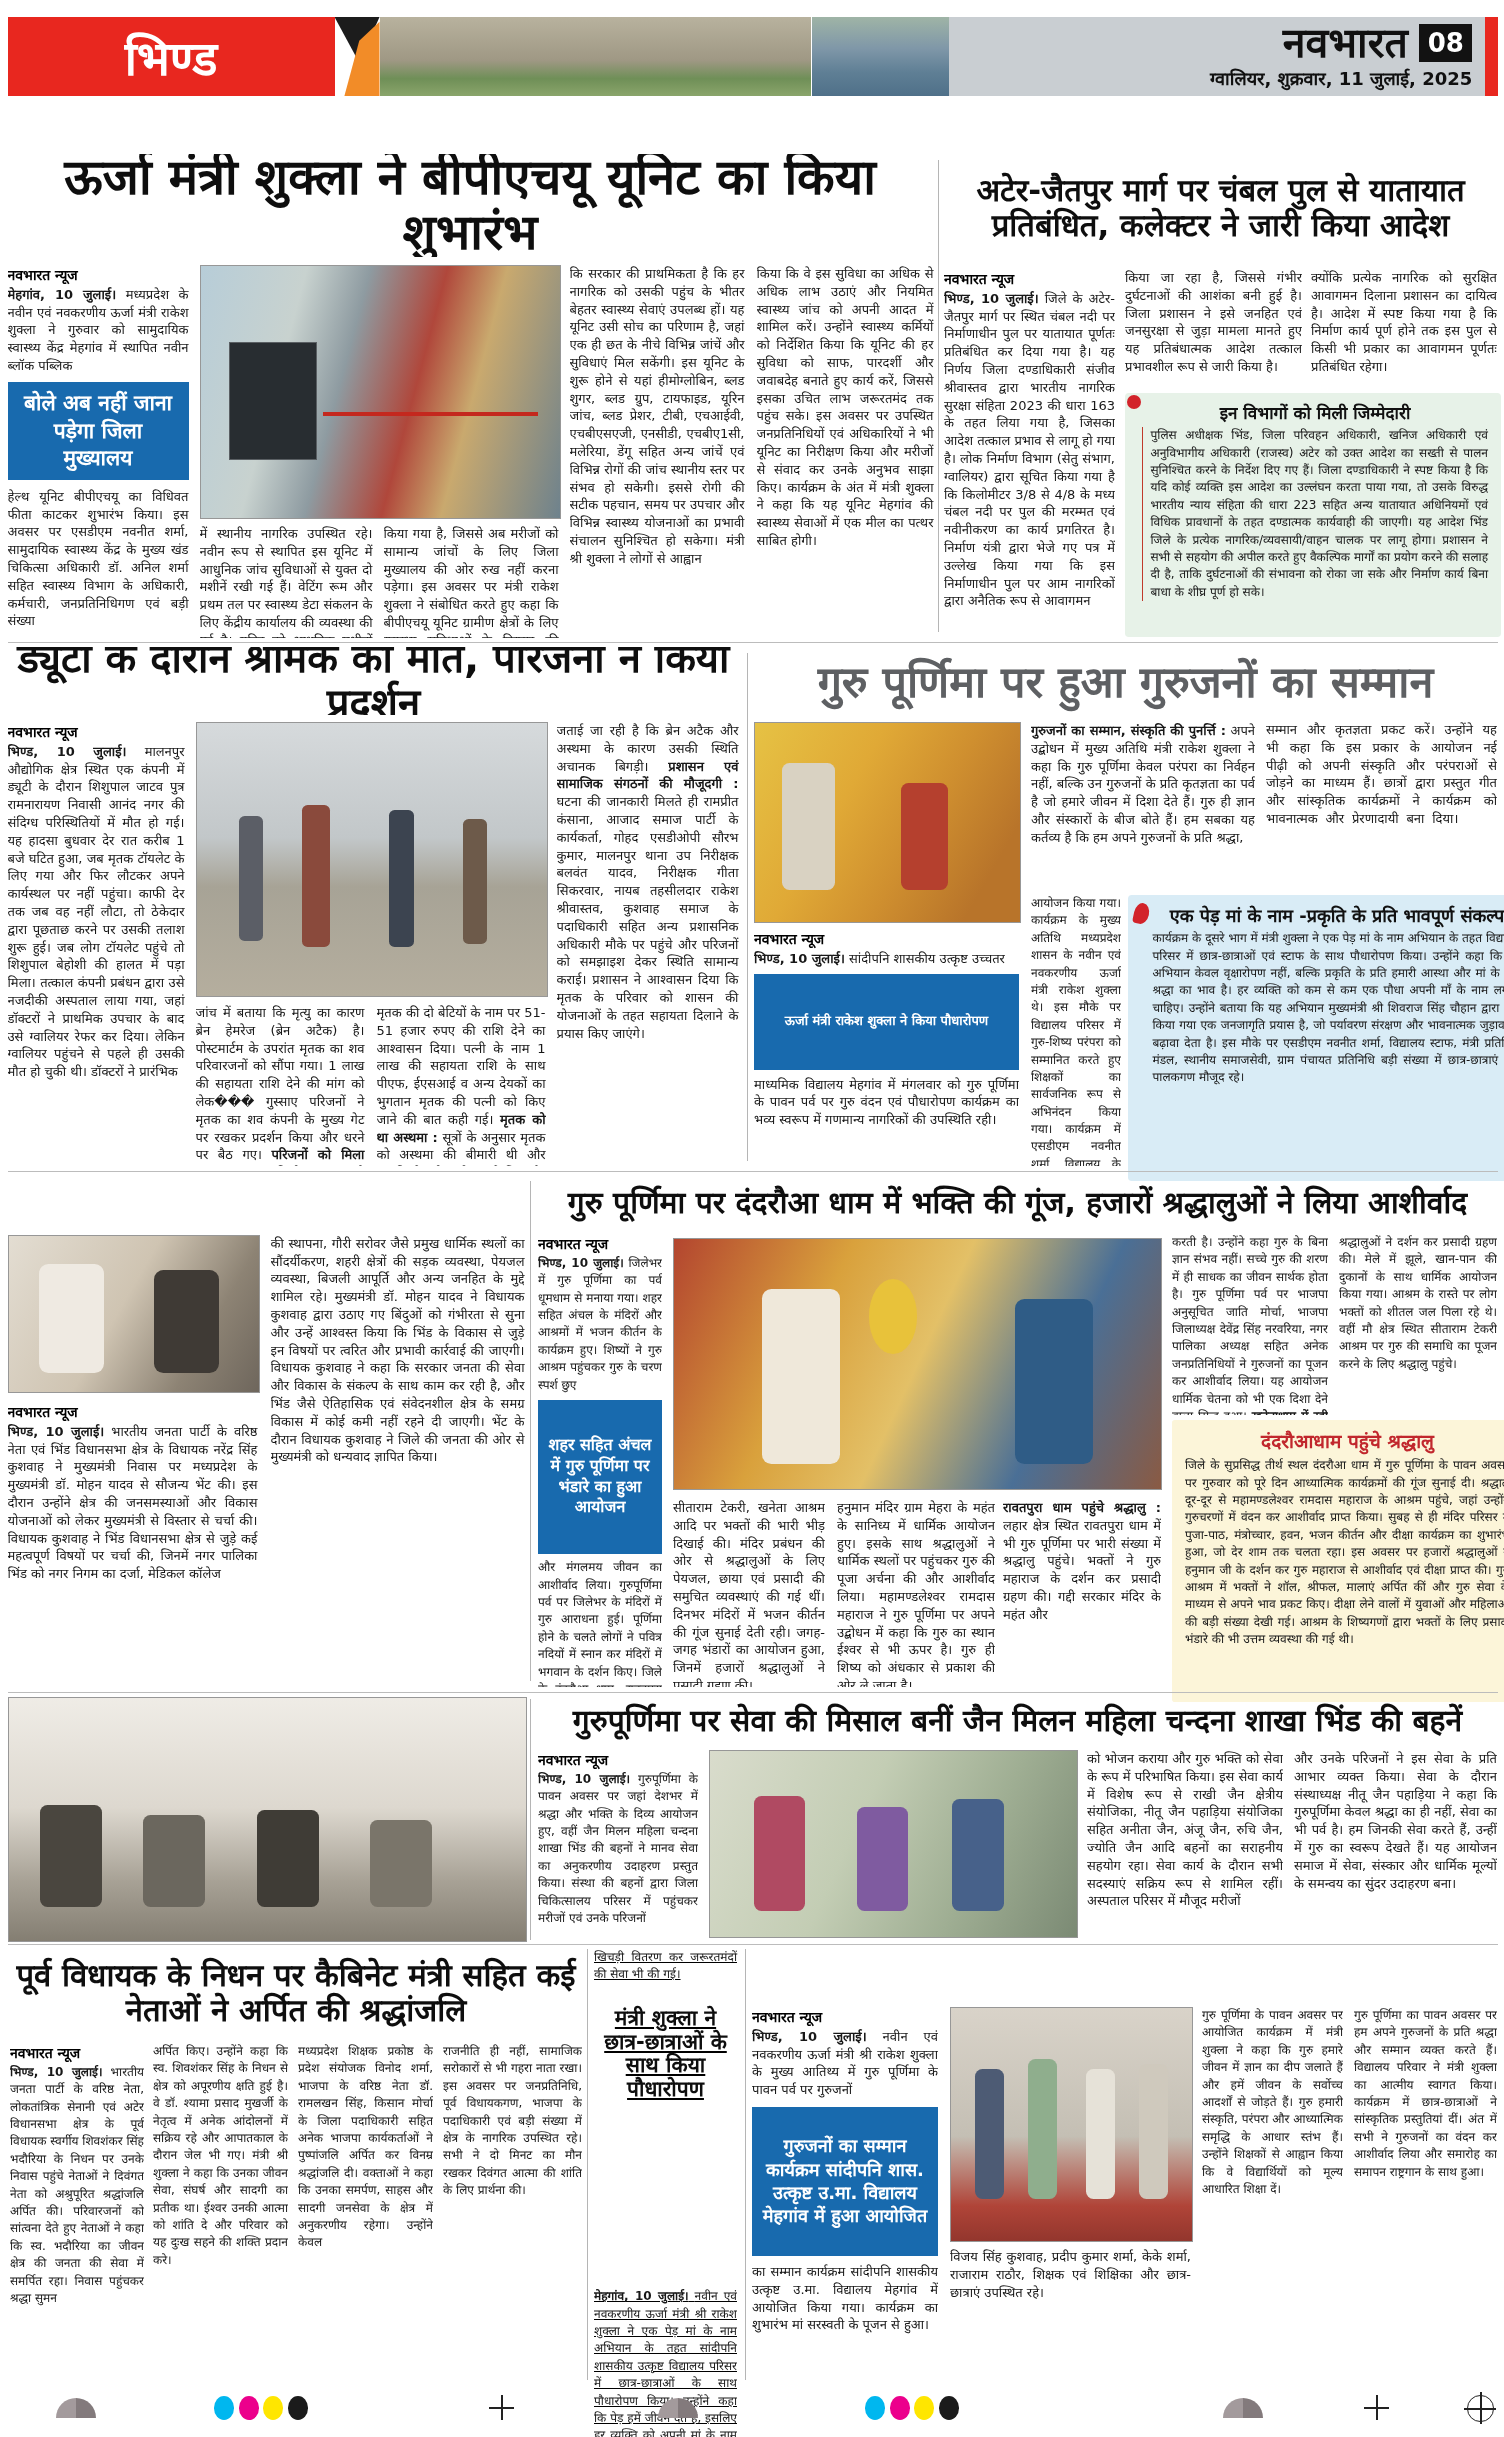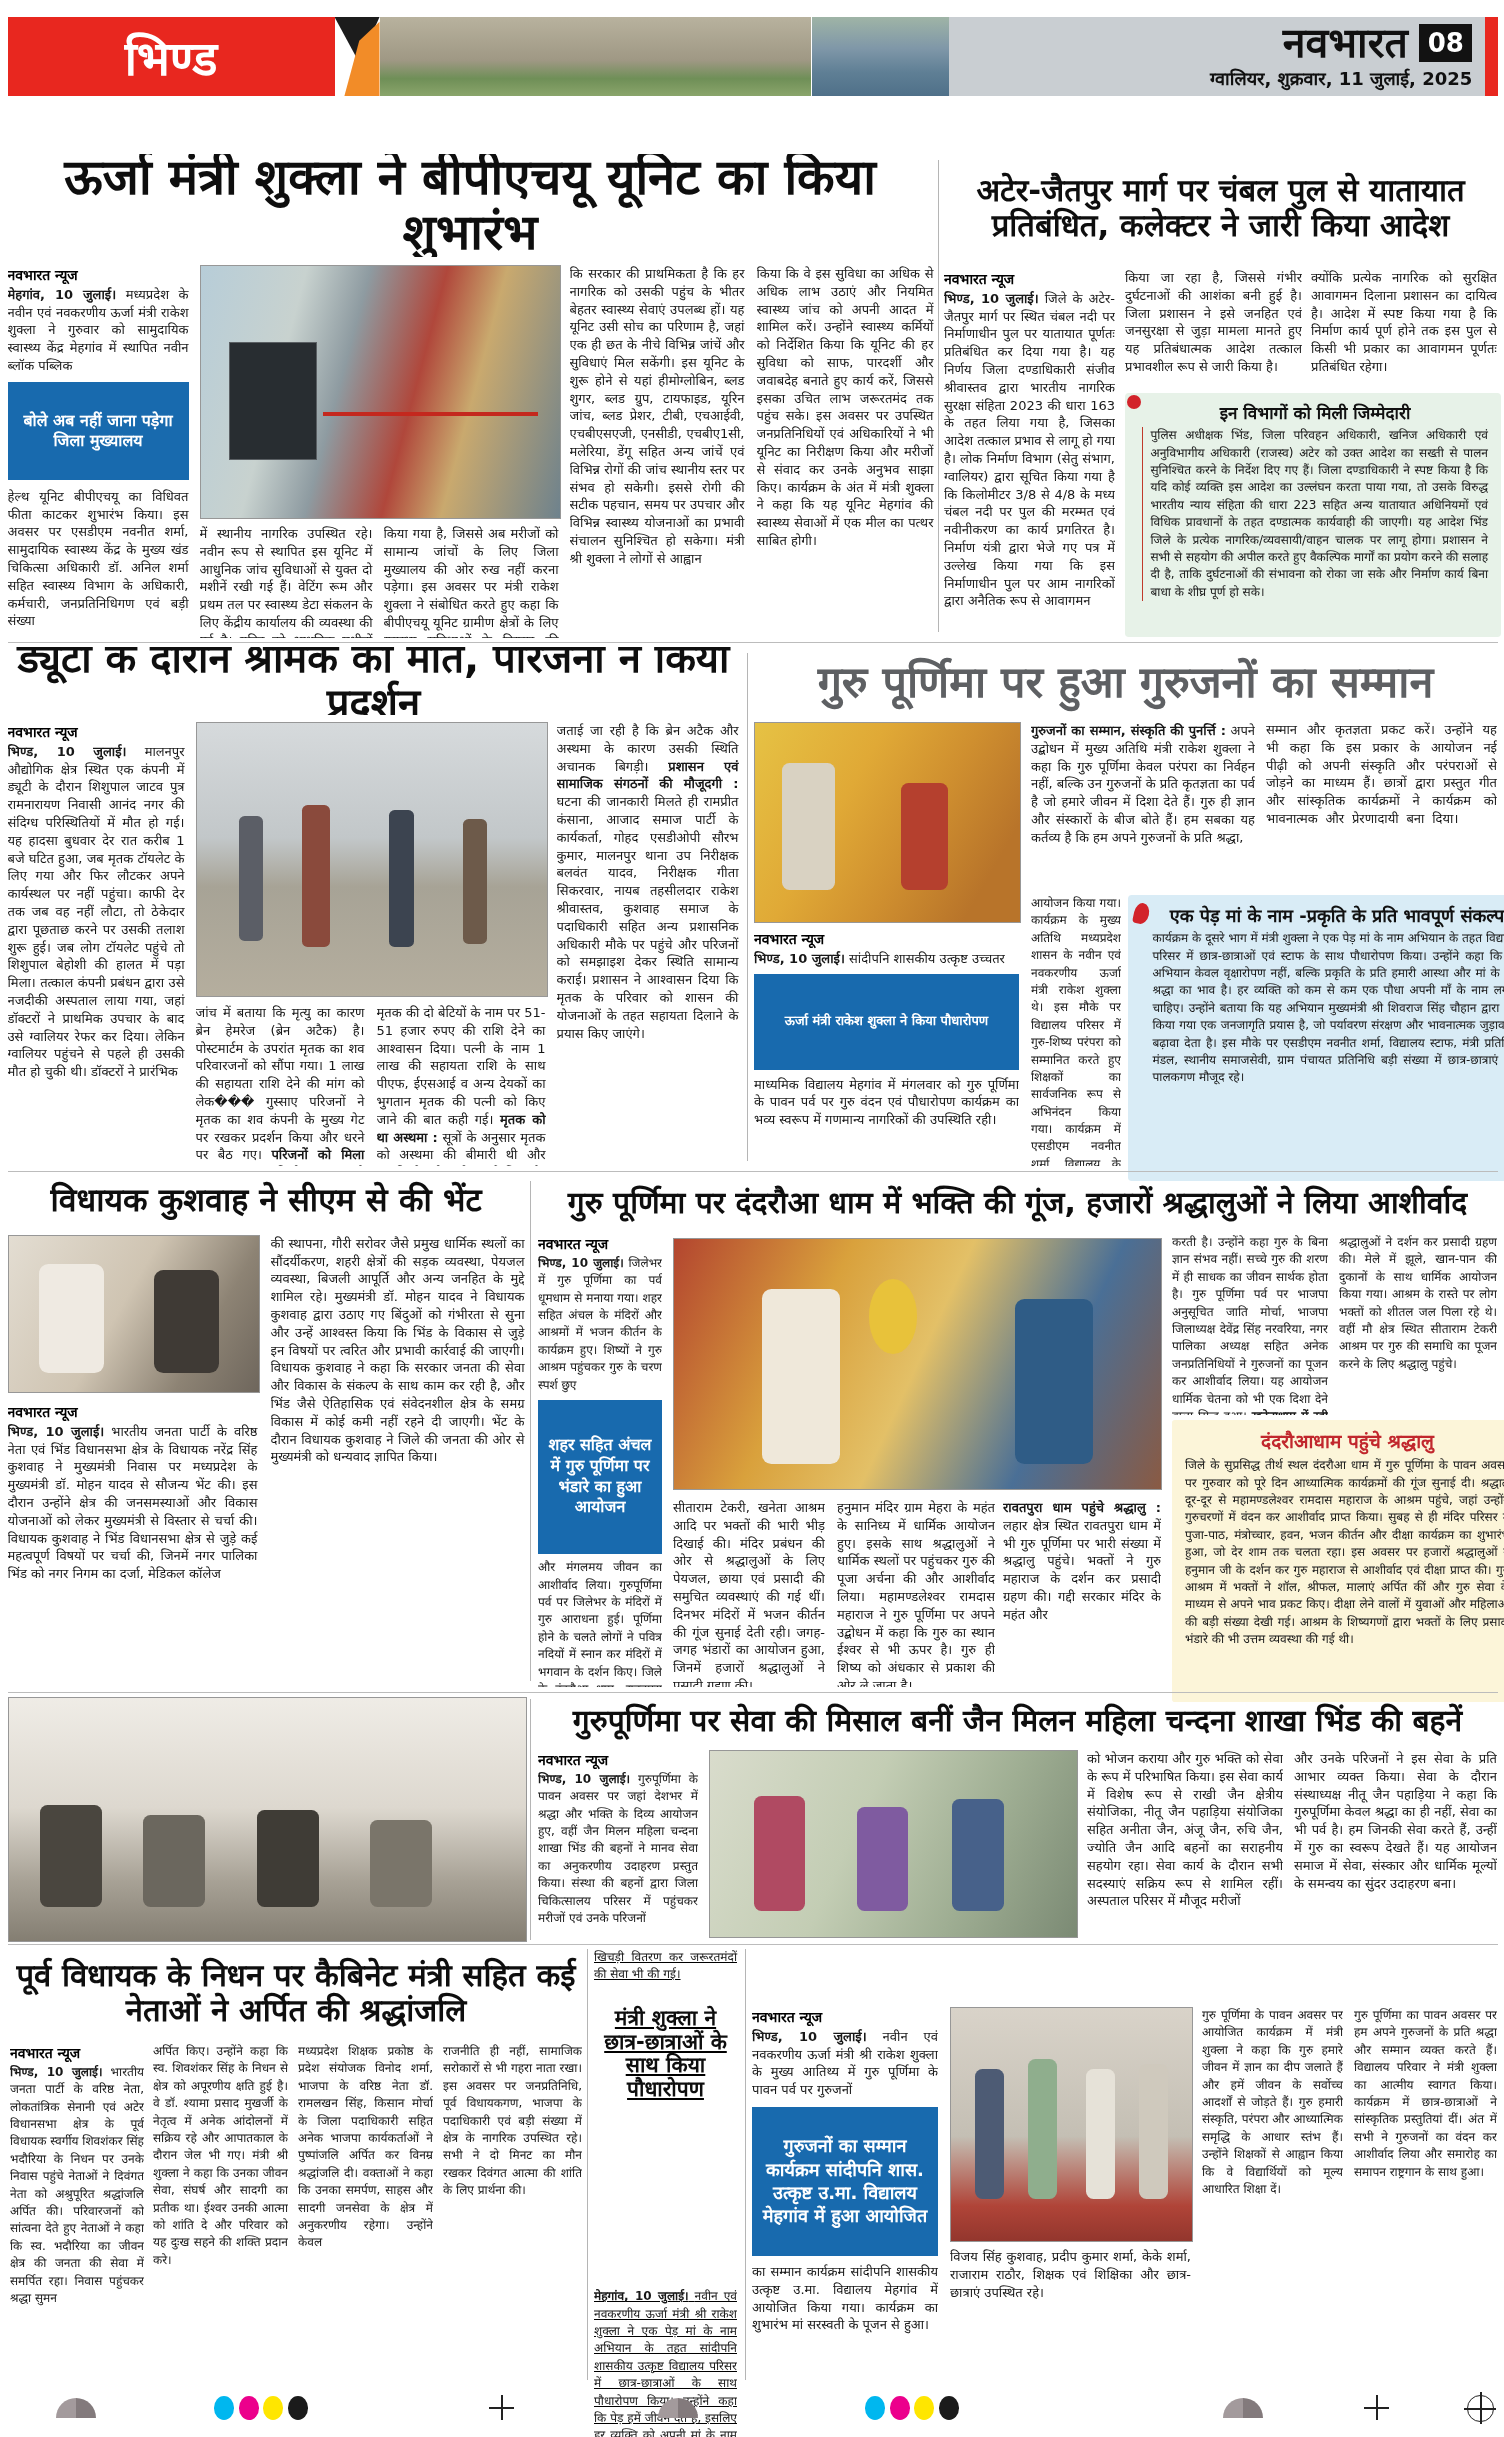--- a/index.html
+++ b/index.html
@@ -80,21 +80,21 @@
     </div>
     <div class="redbar"></div>
   </div>
 
   <div class="abs" style="left:7.5px;top:154px;width:925px;height:483px;">
     <div class="hl" style="height:103px;font-size:49px;">ऊर्जा मंत्री शुक्ला ने बीपीएचयू यूनिट का किया शुभारंभ</div>
     <div class="abs" style="left:0;top:111px;right:0;bottom:0;">
       <div class="col" style="left:0;top:0;width:181px;height:372px;">
         <p class="byline">नवभारत न्यूज</p>
         <p class="body"><b class="dl">मेहगांव, 10 जुलाई।</b> <span>मध्यप्रदेश के नवीन एवं नवकरणीय ऊर्जा मंत्री राकेश शुक्ला ने गुरुवार को सामुदायिक स्वास्थ्य केंद्र मेहगांव में स्थापित नवीन ब्लॉक पब्लिक</span></p>
-        <div class="bluebox" style="height:83px;margin:7.5px 0;font-size:16px;">बोले अब नहीं जाना पड़ेगा जिला मुख्यालय</div>
+        <div class="bluebox" style="height:83px;margin:7.5px 0;font-size:21px;">बोले अब नहीं जाना पड़ेगा जिला मुख्यालय</div>
         <p class="body">हेल्थ यूनिट बीपीएचयू का विधिवत फीता काटकर शुभारंभ किया। इस अवसर पर एसडीएम नवनीत शर्मा, सामुदायिक स्वास्थ्य केंद्र के मुख्य खंड चिकित्सा अधिकारी डॉ. अनिल शर्मा सहित स्वास्थ्य विभाग के अधिकारी, कर्मचारी, जनप्रतिनिधिगण एवं बड़ी संख्या</p>
       </div>
       <div class="photo" style="left:192px;top:0;width:359px;height:252px;
            background:linear-gradient(105deg,#b7cdd8 0%,#c8d2cf 25%,#8e9ba1 40%,#b0473b 58%,#c9a96e 72%,#6e828d 100%);">
         <i class="abs" style="left:8%;top:30%;width:24%;height:46%;background:#282d31;border:1.9px solid #5a5f63;"></i>
         <i class="abs" style="left:34%;top:58%;width:60%;height:3.8px;background:#c4281e;"></i>
       </div>
       <div class="col" style="left:192px;top:260px;width:173px;height:113px;">
         <p class="body">में स्थानीय नागरिक उपस्थित रहे। नवीन रूप से स्थापित इस यूनिट में आधुनिक जांच सुविधाओं से युक्त दो मशीनें रखी गई हैं। वेटिंग रूम और प्रथम तल पर स्वास्थ्य डेटा संकलन के लिए केंद्रीय कार्यालय की व्यवस्था की गई है। यूनिट को आधुनिक मशीनों और फिर आधारित जांच प्रणाली से लैस</p>
       </div>
@@ -192,21 +192,20 @@
         <span class="quote"></span>
         <h4 style="font-size:18px;">एक पेड़ मां के नाम -प्रकृति के प्रति भावपूर्ण संकल्प</h4>
         <p class="body small">कार्यक्रम के दूसरे भाग में मंत्री शुक्ला ने एक पेड़ मां के नाम अभियान के तहत विद्यालय परिसर में छात्र-छात्राओं एवं स्टाफ के साथ पौधारोपण किया। उन्होंने कहा कि यह अभियान केवल वृक्षारोपण नहीं, बल्कि प्रकृति के प्रति हमारी आस्था और मां के प्रति श्रद्धा का भाव है। हर व्यक्ति को कम से कम एक पौधा अपनी माँ के नाम लगाना चाहिए। उन्होंने बताया कि यह अभियान मुख्यमंत्री श्री शिवराज सिंह चौहान द्वारा शुरू किया गया एक जनजागृति प्रयास है, जो पर्यावरण संरक्षण और भावनात्मक जुड़ाव को बढ़ावा देता है। इस मौके पर एसडीएम नवनीत शर्मा, विद्यालय स्टाफ, मंत्री प्रतिनिधि मंडल, स्थानीय समाजसेवी, ग्राम पंचायत प्रतिनिधि बड़ी संख्या में छात्र-छात्राएं और पालकगण मौजूद रहे।</p>
       </div>
     </div>
   </div>
 
   <div class="hline" style="left:7.5px;top:1171px;width:1490px;"></div>
 
   <div class="abs" style="left:7.5px;top:1176px;width:517px;height:512px;">
-    <div class="hl" style="height:49px;font-size:32px;">विधायक कुशवाह ने सीएम से की भेंट</div>
     <div class="abs" style="left:0;top:55px;right:0;bottom:0;">
       <div class="photo" style="left:0;top:3.8px;width:250px;height:156px;
            background:linear-gradient(120deg,#e3ddd2 0%,#cfc4b2 45%,#8d8374 75%,#6e665c 100%);">
         <i class="abs" style="left:12%;top:18%;width:26%;height:70%;background:#efeae2;border-radius:9.4px;"></i>
         <i class="abs" style="left:58%;top:22%;width:26%;height:66%;background:#3f3a35;border-radius:9.4px;"></i>
       </div>
       <div class="col" style="left:0;top:171px;width:250px;height:286px;">
         <p class="byline">नवभारत न्यूज</p>
         <p class="body"><b class="dl">भिण्ड, 10 जुलाई।</b> <span>भारतीय जनता पार्टी के वरिष्ठ नेता एवं भिंड विधानसभा क्षेत्र के विधायक नरेंद्र सिंह कुशवाह ने मुख्यमंत्री निवास पर मध्यप्रदेश के मुख्यमंत्री डॉ. मोहन यादव से सौजन्य भेंट की। इस दौरान उन्होंने क्षेत्र की जनसमस्याओं और विकास योजनाओं को लेकर मुख्यमंत्री से विस्तार से चर्चा की। विधायक कुशवाह ने भिंड विधानसभा क्षेत्र से जुड़े कई महत्वपूर्ण विषयों पर चर्चा की, जिनमें नगर पालिका भिंड को नगर निगम का दर्जा, मेडिकल कॉलेज</span></p>
       </div>

